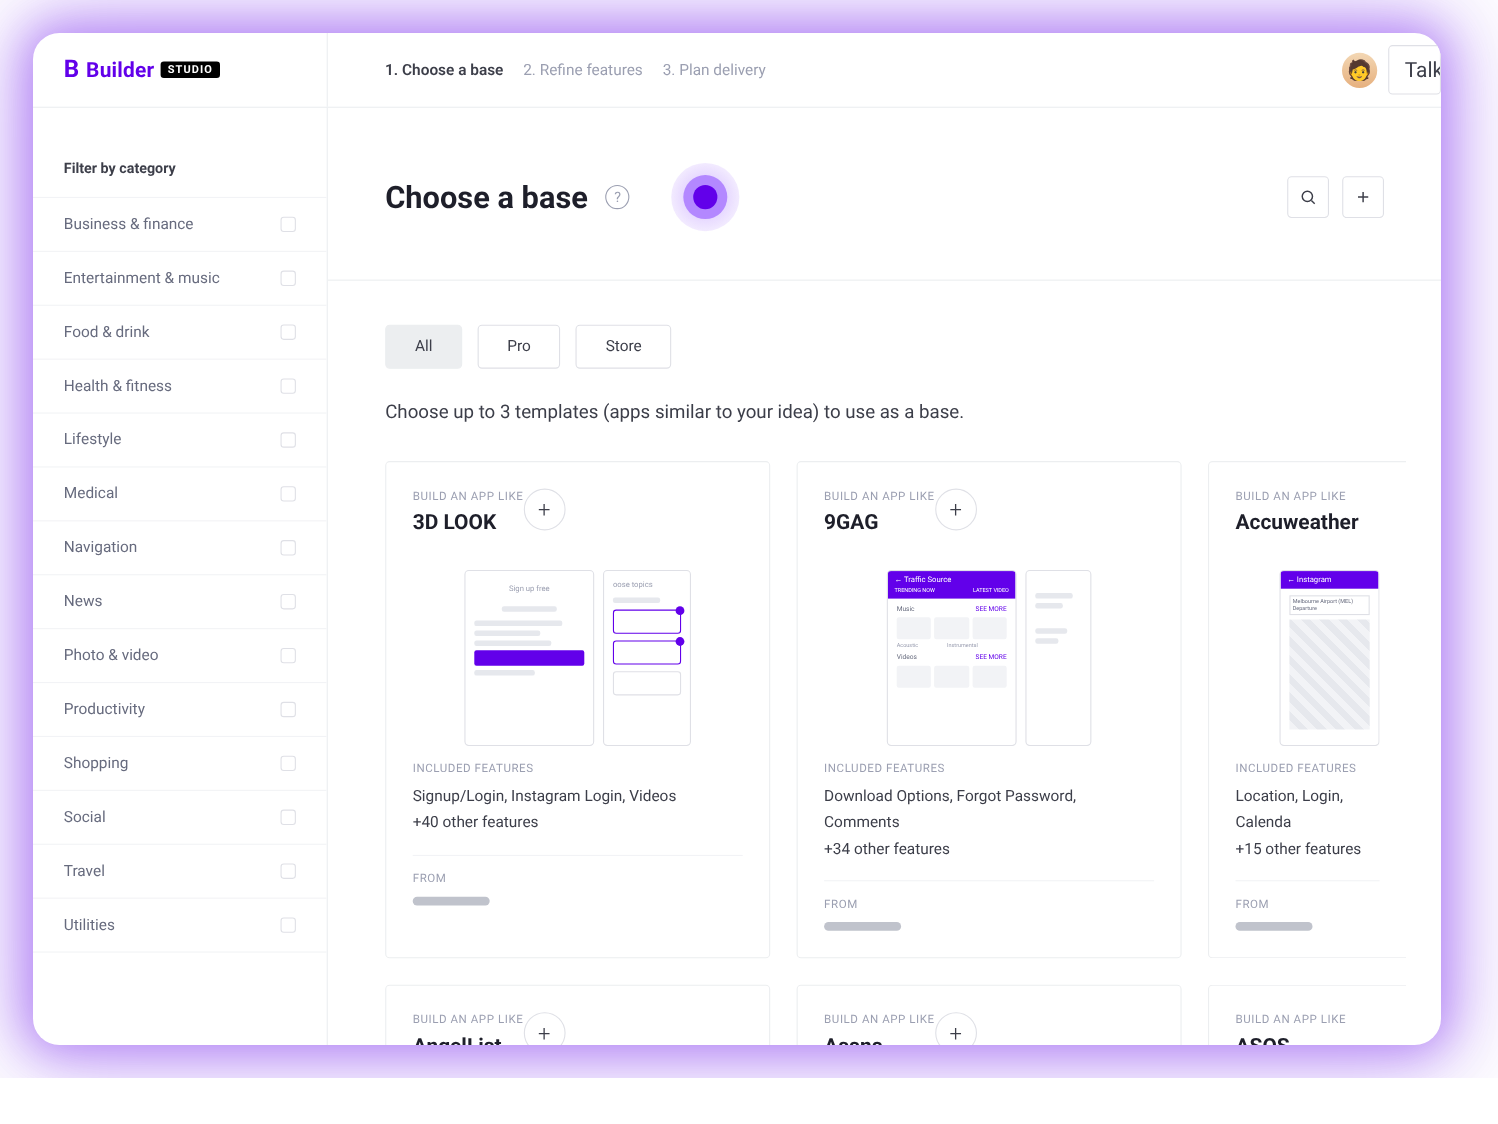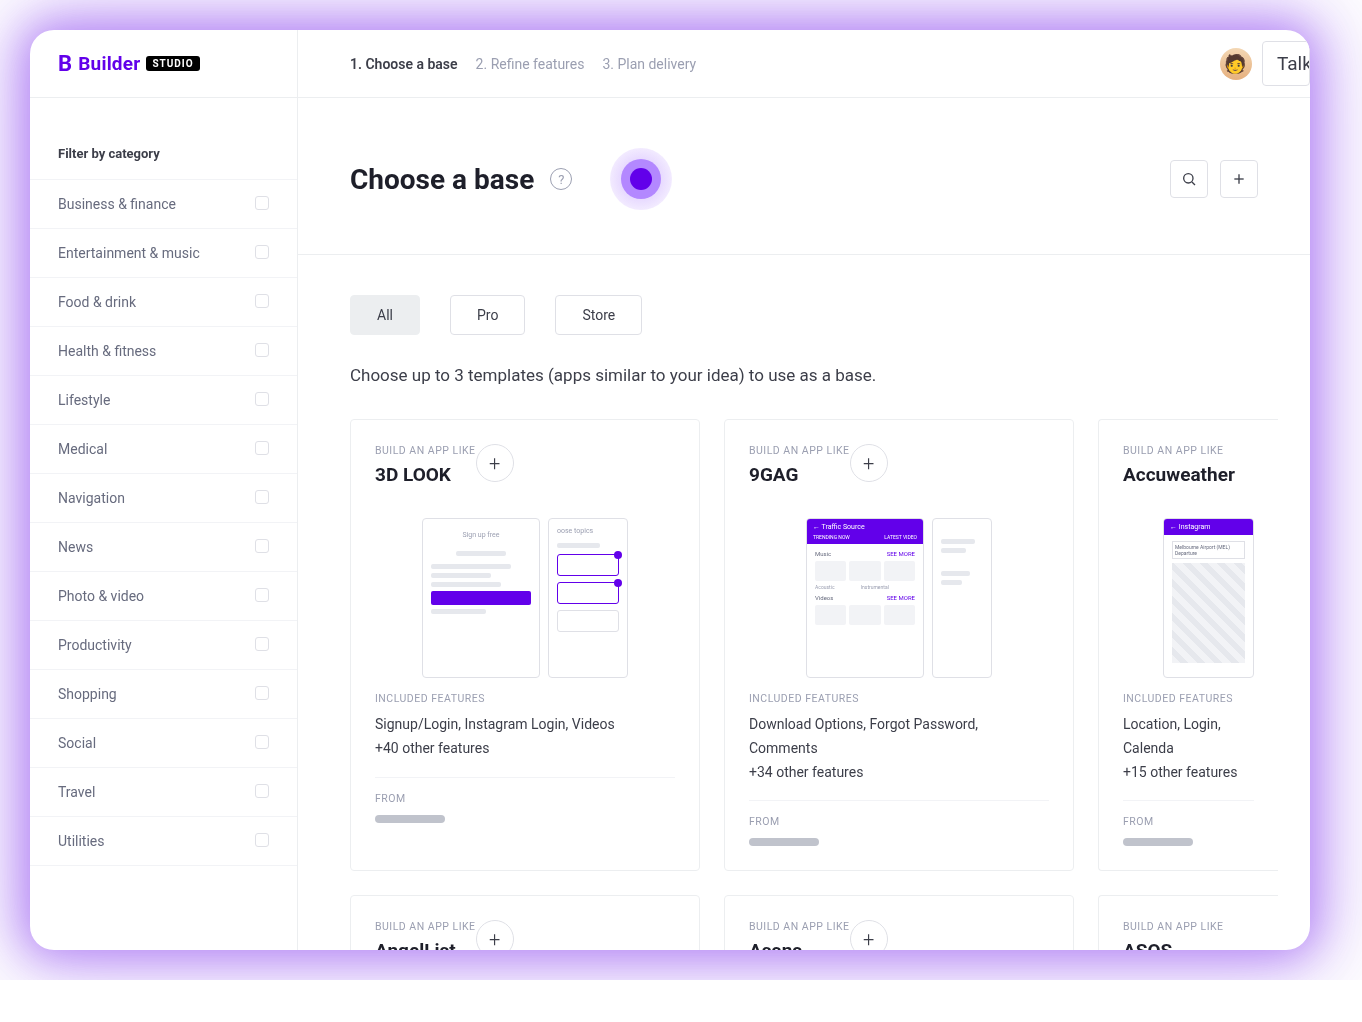--- a/index.html
+++ b/index.html
@@ -93,20 +93,21 @@
       overflow-y: auto;
       padding-top: 48px;
     }
     .filter-title {
       font-size: 13px;
       font-weight: 700;
       padding: 0 28px 18px 28px;
     }
     .cat-item {
       display: flex;
+      align-items: center;
       justify-content: space-between;
       padding: 16px 28px;
       border-top: 1px solid #f2f3f6;
       font-size: 14px;
       color: #676b7e;
       cursor: pointer;
     }
     .cat-item:last-child { border-bottom: 1px solid #f2f3f6; }
     .checkbox {
       width: 14px; height: 14px;
@@ -165,21 +166,21 @@
       border-radius: 4px;
       display: flex; align-items: center; justify-content: center;
       cursor: pointer;
       color: #3c3e49;
     }
     .content {
       padding: 40px 0 40px 52px;
     }
     .tabs {
       display: flex;
-      gap: 30px;
+      gap: 14px;
       margin-bottom: 30px;
       text-align: center;
     }
     .tab {
       padding: 11px 26px;
       border: 1px solid #dfe0e6;
       border-radius: 4px;
       font-size: 14px;
       cursor: pointer;
       background: #fff;

